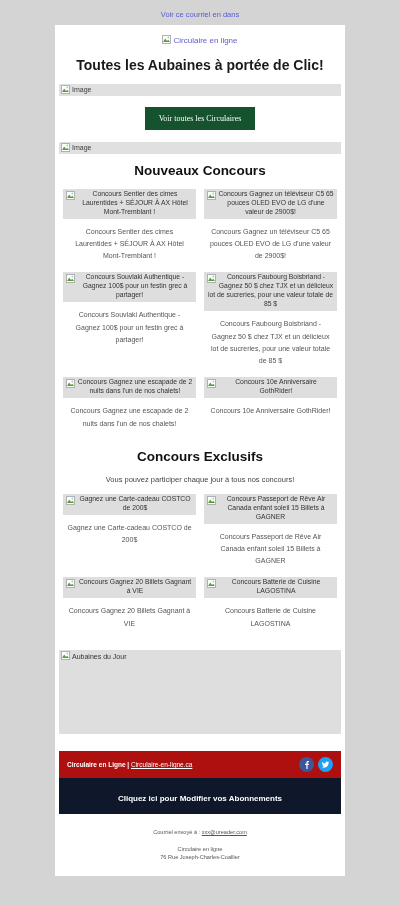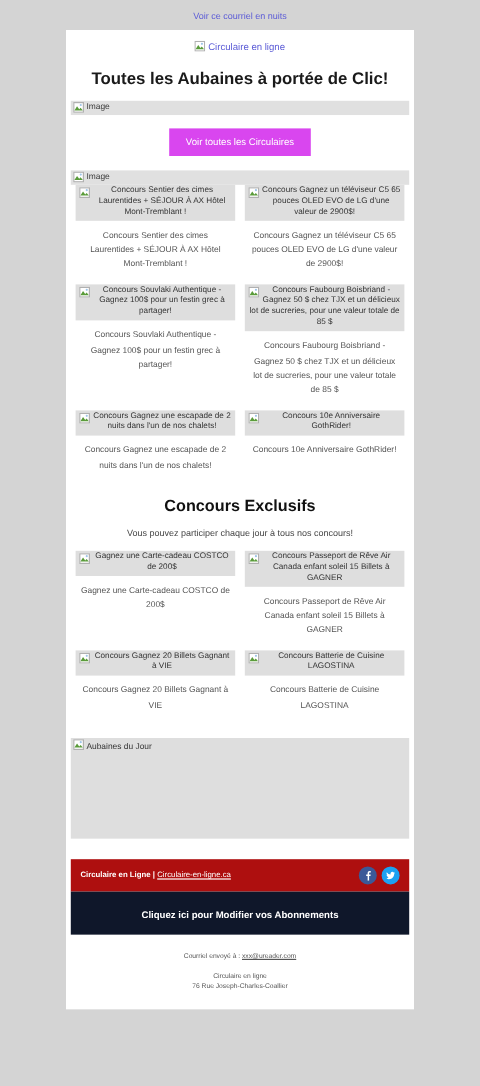--- a/index.html
+++ b/index.html
@@ -67,29 +67,29 @@
     color: #3a3a3a;
   }
   .img-placeholder-bar .lbl { line-height: 1; }
   .btn-wrap {
     text-align: center;
     padding: 11px 0 12px 0;
     background: #ffffff;
   }
   .btn-red {
     display: inline-block;
-    background: #d946ef;
+    background: #14532d;
     color: #ffffff;
     font-size: 8px;
     font-weight: normal;
     padding: 7px 14px;
     text-decoration: none;
     border: none;
     cursor: pointer;
-    font-family: Liberation Sans, sans-serif;
+    font-family: Liberation Serif, serif;
   }
   .section-title {
     text-align: center;
     font-size: 13.5px;
     font-weight: bold;
     color: #111;
     margin: 0;
     padding: 9px 0 11px 0;
   }
   .section-sub {
@@ -193,21 +193,21 @@
     line-height: 1.45;
   }
   .legal a { color: #555; text-decoration: underline; }
   .legal .blk { margin-bottom: 9px; }
   .legal .addr-line { display: block; }
 </style>
 </head>
 <body>
 
 <div class="preheader">
-  <a href="#">Voir ce courriel en nuits</a>
+  <a href="#">Voir ce courriel en dans</a>
 </div>
 
 <div class="email-body">
 
   <div class="logo-row">
     <span class="brokenimg">
       <svg width="9" height="9" viewBox="0 0 9 9">
         <rect x="0.5" y="0.5" width="8" height="8" fill="#fff" stroke="#b0b0b0" stroke-width="1"></rect>
         <path d="M1 7 L3.2 3.6 L5 6 L6.2 4.8 L8 7 Z" fill="#5a9b3a"></path>
         <circle cx="6.3" cy="2.5" r="0.9" fill="#9ec4e8"></circle>
@@ -236,20 +236,21 @@
     <span class="brokenimg bi">
       <svg width="9" height="9" viewBox="0 0 9 9">
         <rect x="0.5" y="0.5" width="8" height="8" fill="#fff" stroke="#b0b0b0" stroke-width="1"></rect>
         <path d="M1 7 L3.2 3.6 L5 6 L6.2 4.8 L8 7 Z" fill="#5a9b3a"></path>
         <circle cx="6.3" cy="2.5" r="0.9" fill="#9ec4e8"></circle>
       </svg>
     </span>
       <span class="lbl">Image</span>
   </div>
 
+  <h2 class="section-title">Nouveaux Concours</h2>
 
   <div class="grid">
     <div class="cell">
       <div class="card-img">
         <span class="brokenimg bi">
           <svg width="9" height="9" viewBox="0 0 9 9">
               <rect x="0.5" y="0.5" width="8" height="8" fill="#fff" stroke="#b0b0b0"></rect>
               <path d="M1 7 L3.2 3.6 L5 6 L6.2 4.8 L8 7 Z" fill="#5a9b3a"></path>
               <circle cx="6.3" cy="2.5" r="0.9" fill="#9ec4e8"></circle>
             </svg>

